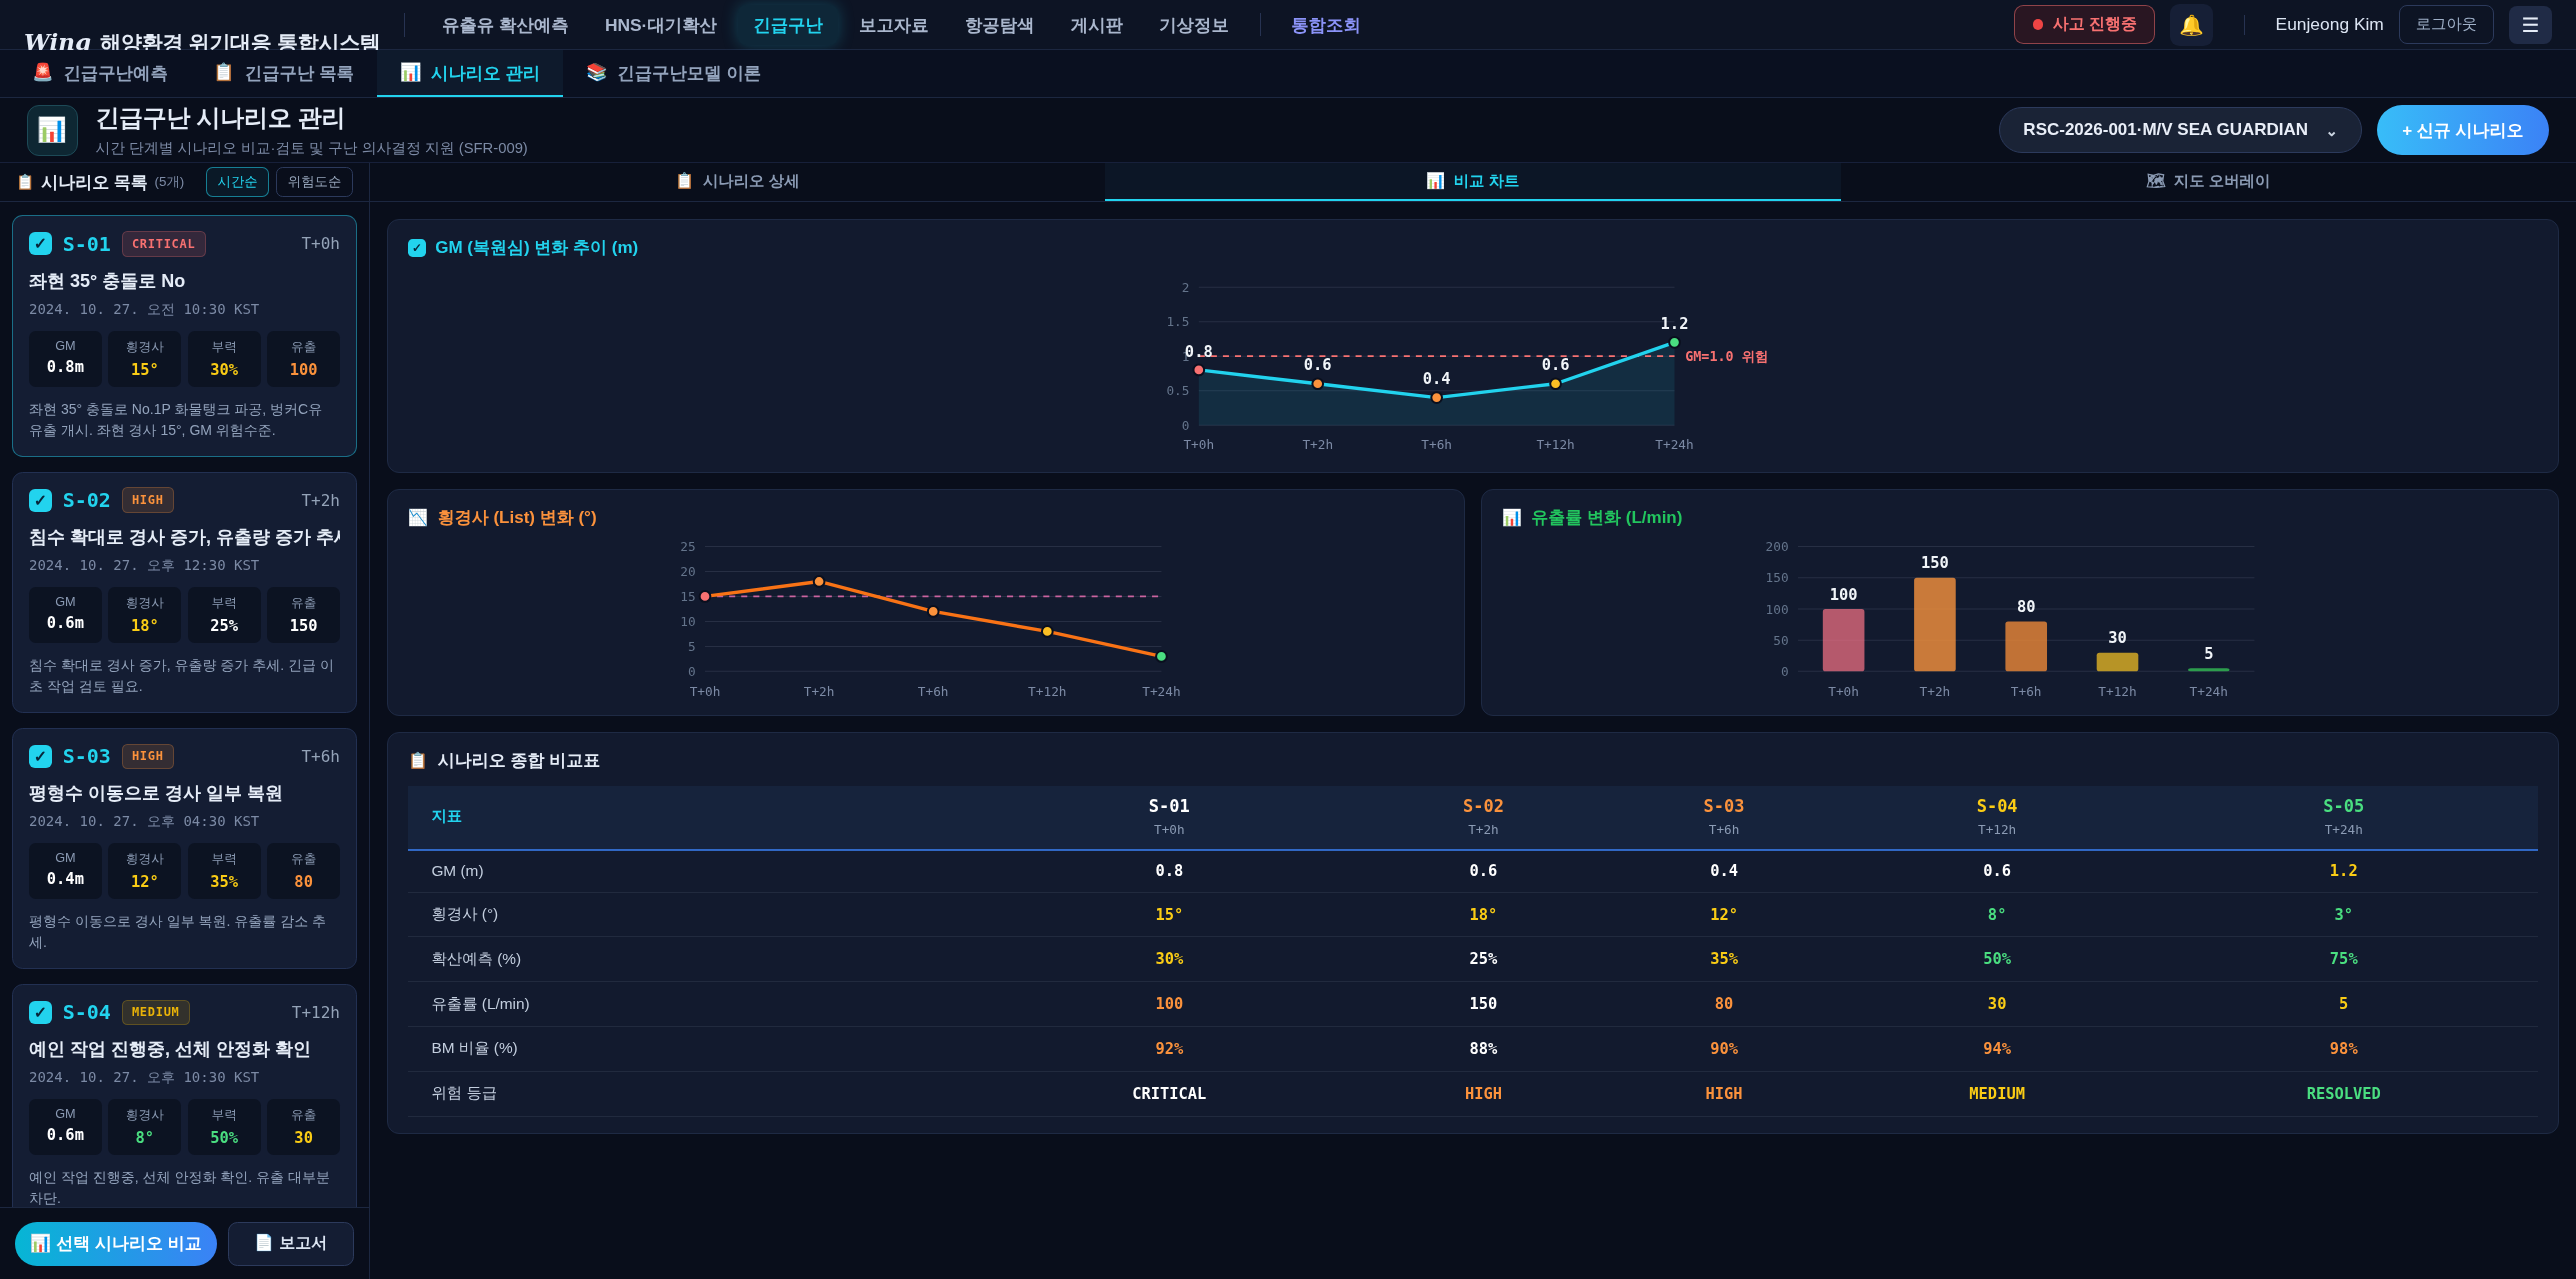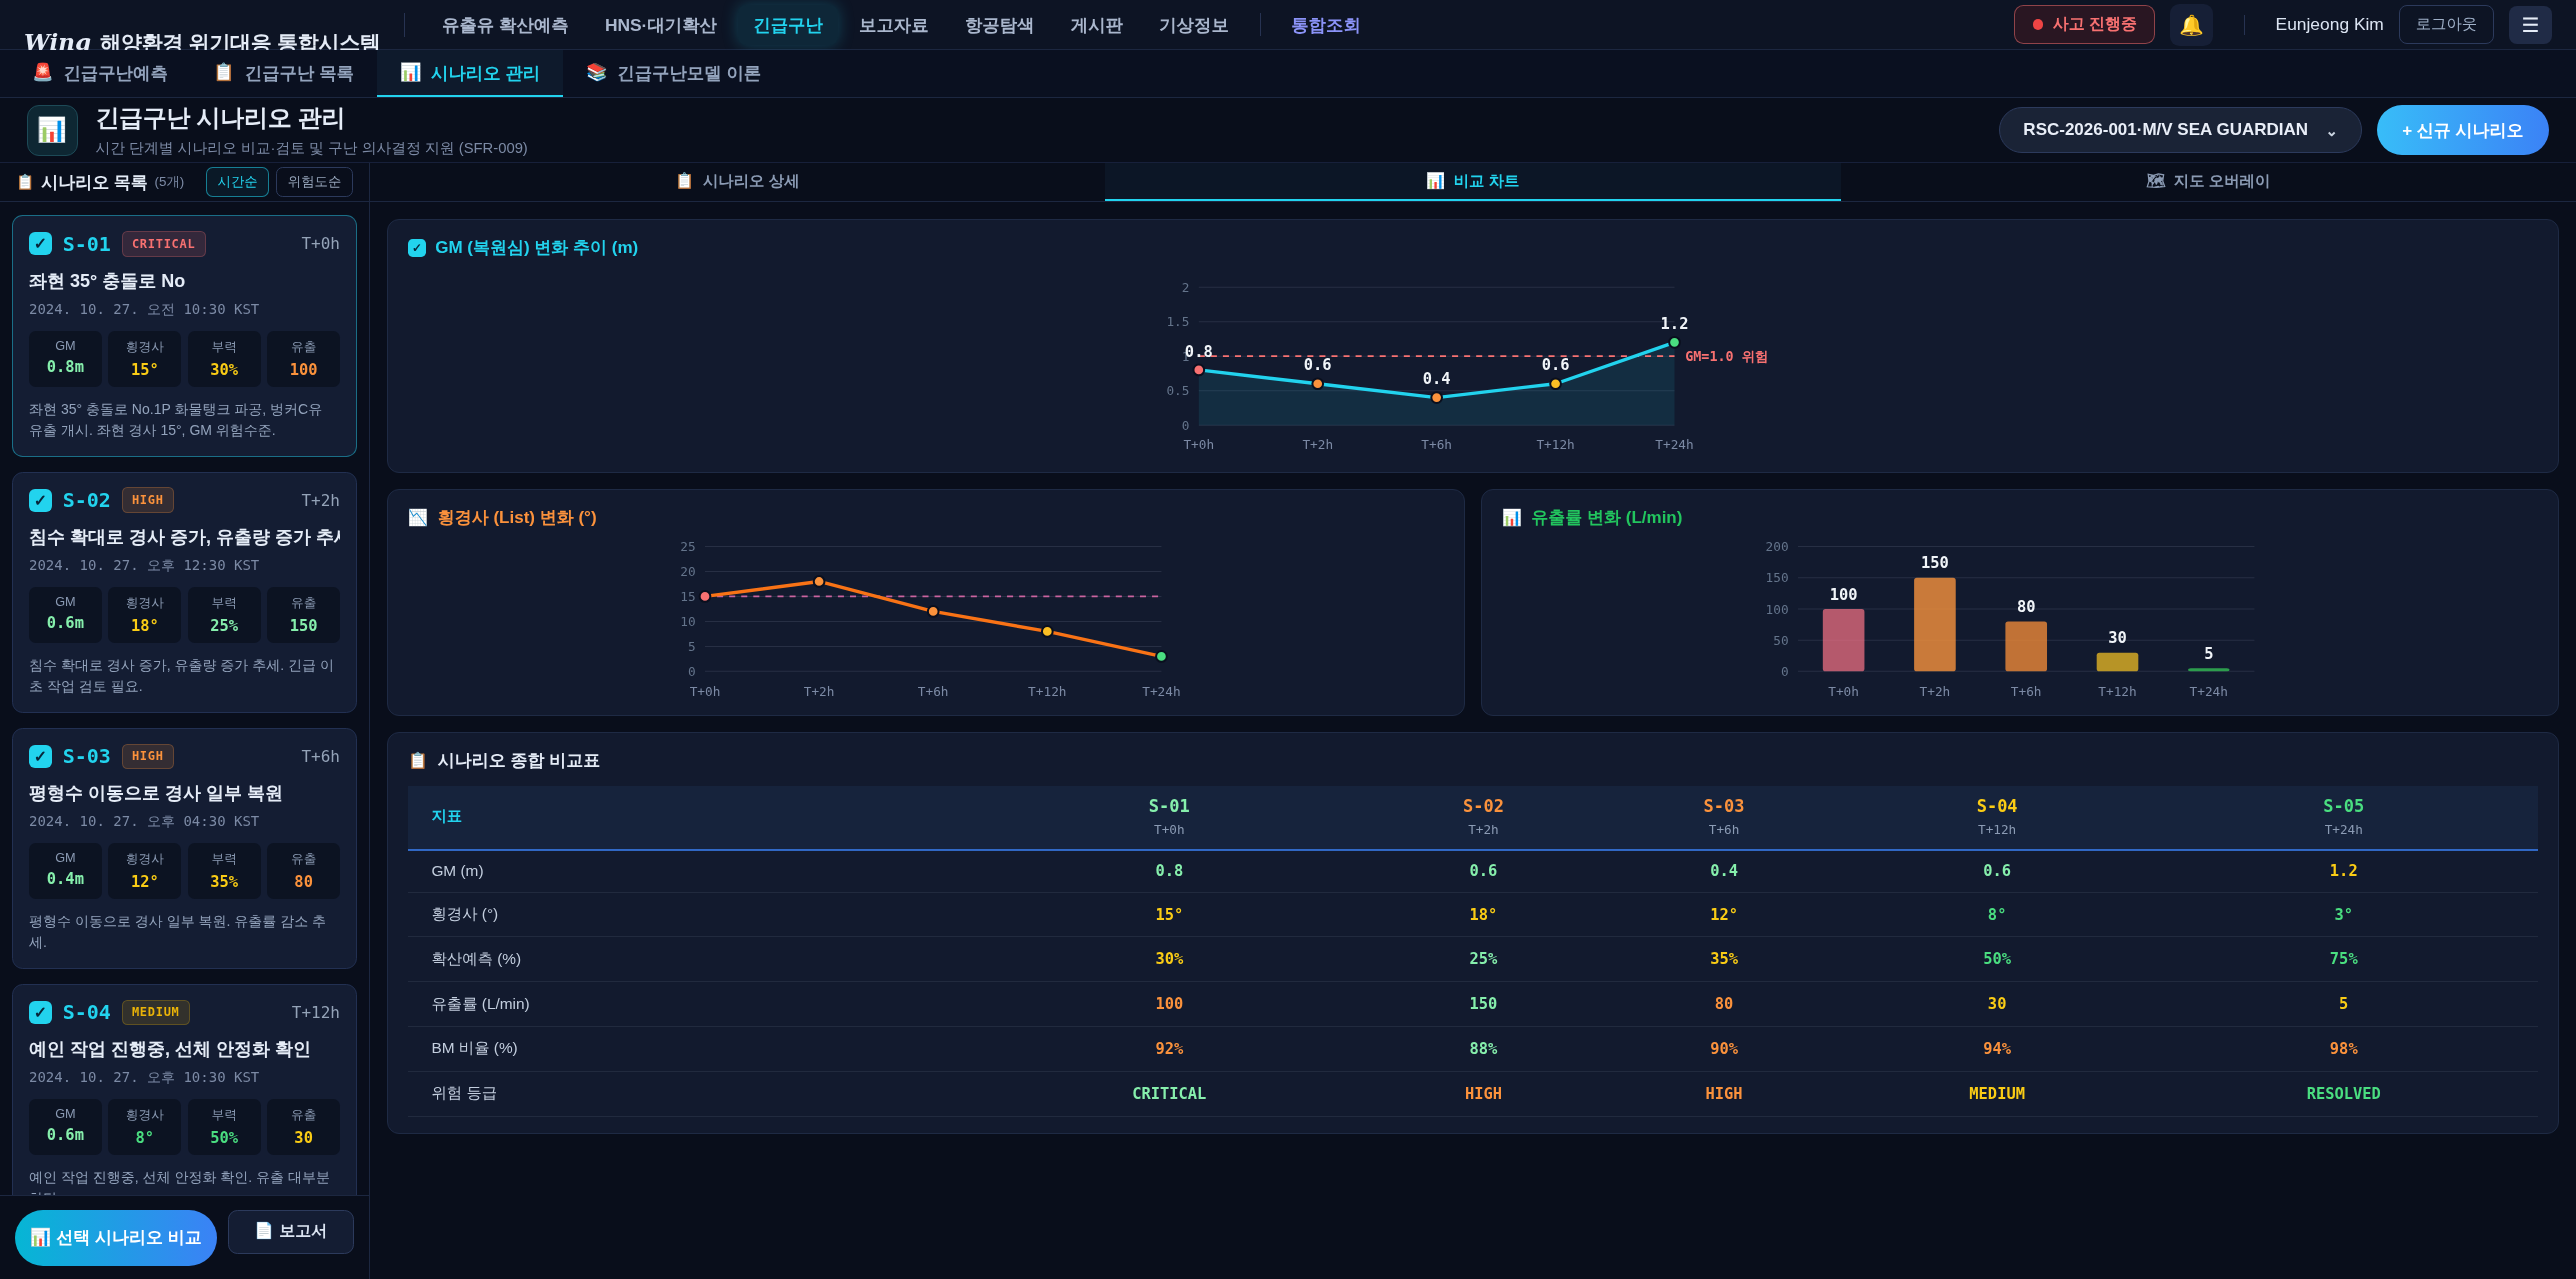--- a/index.html
+++ b/index.html
@@ -89,24 +89,24 @@
   .badge.medium   { color:#eab308; background:rgba(234,179,8,0.14); border:0.7px solid rgba(234,179,8,0.25);}
   .sc-time { margin-left:auto; font-size:16px; color:#94a3b8; }
   .sc-title { font-size:18px; font-weight:bold; margin-top:12px; white-space:nowrap; overflow:hidden; }
   .sc-date { font-size:14px; color:#7c8aa5; margin-top:8px; }
   .sc-stats { display:flex; gap:6.7px; margin-top:12px; }
   .stat { flex:1; background:#0c1322; border-radius:6.7px; padding:8px 4px; text-align:center; }
   .stat .s-label { font-size:12.7px; color:#8b9bb4; }
   .stat .s-value { font-size:15.4px; font-weight:bold; margin-top:5.4px; }
   .sc-desc { font-size:14px; color:#93a3bc; margin-top:12px; line-height:1.5; }
 
-  .v-red{color:#86efac;} .v-orange{color:#fb923c;} .v-yellow{color:#facc15;} .v-green{color:#4ade80;}
+  .v-red{color:#ffffff;} .v-orange{color:#fb923c;} .v-yellow{color:#facc15;} .v-green{color:#4ade80;}
 
   .sidebar-foot { flex:0 0 auto; border-top:0.7px solid #1c2740; padding:13.4px 14.8px; display:flex; gap:10.7px; }
-  .compare-btn { flex:1; height:56px; border:none; border-radius:670px; font-size:17px; font-weight:bold; color:#fff;
+  .compare-btn { flex:1; height:44px; border:none; border-radius:670px; font-size:17px; font-weight:bold; color:#fff;
     background:linear-gradient(90deg,#06b6d4,#3b82f6); cursor:pointer; }
   .report-btn { height:44px; border:0.7px solid #2c3a5c; background:#141d33; border-radius:9.4px; color:#dbe4f2;
     font-size:16px; font-weight:bold; padding:0 26px; cursor:pointer; white-space:nowrap; }
 
   
   .main { flex:1; display:flex; flex-direction:column; min-width:0; }
   .main-tabs { height:39px; display:flex; border-bottom:0.7px solid #1c2740; flex:0 0 auto; }
   .main-tab { flex:1; display:flex; align-items:center; justify-content:center; gap:8px; font-size:15.4px; font-weight:bold; color:#8b9bb4; cursor:pointer; border-bottom:2.7px solid transparent; }
   .main-tab.active { color:#22d3ee; background:#0c1626; border-bottom-color:#22d3ee; }
 

